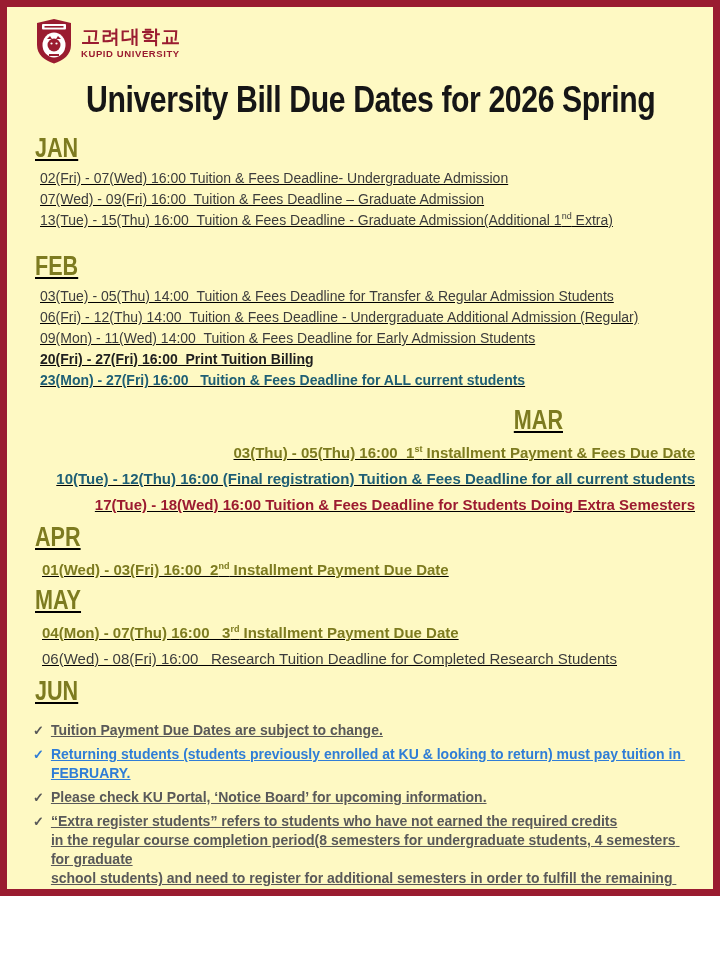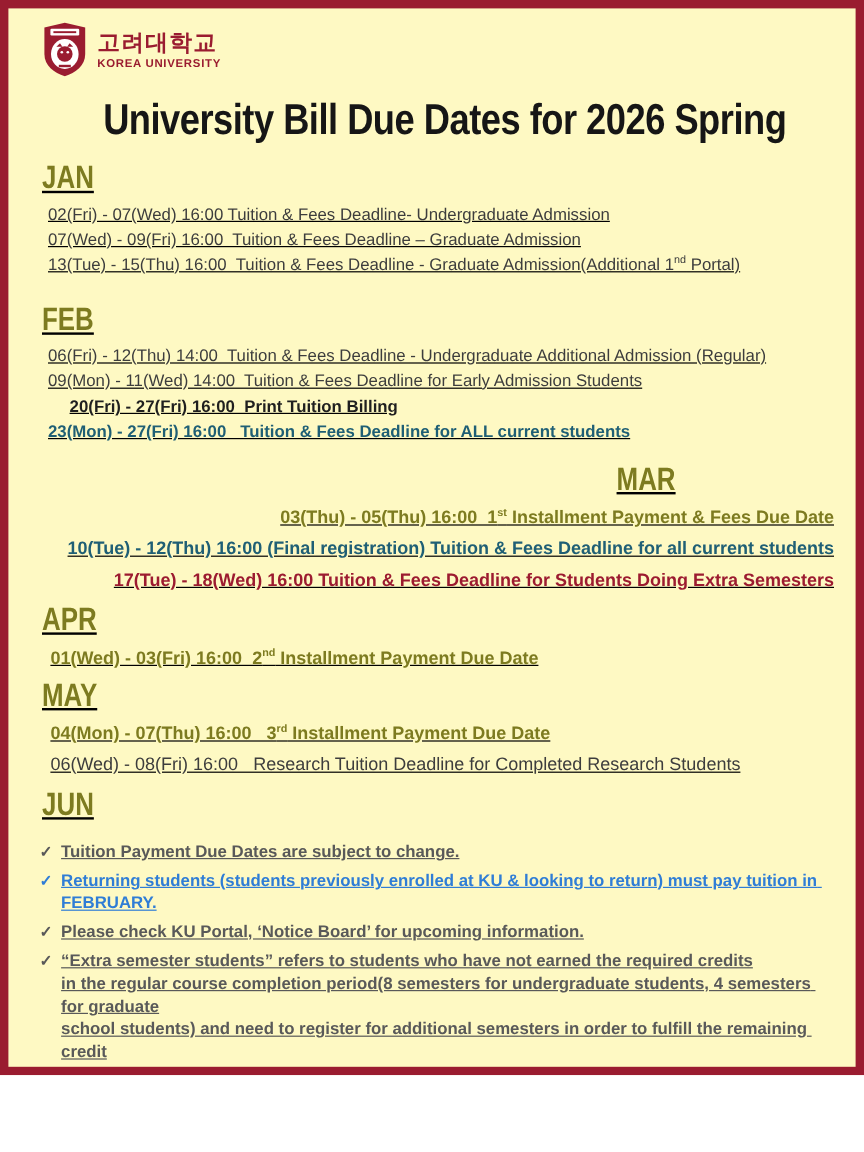--- a/index.html
+++ b/index.html
@@ -40,21 +40,21 @@
   .month-jun{margin-top:4px;}
   .entry{
     font-size:14px;line-height:21px;color:#3d3d3d;
     padding-left:7px;white-space:pre-wrap;
   }
   .month-mar .entry,.month-apr .entry,.month-may .entry,.month-jun .entry{
     font-size:15px;line-height:26px;padding-left:4px;
   }
   .month-apr .entry,.month-may .entry,.month-jun .entry{padding-left:9px;}
   .entry.olive{color:#7d7b20;font-weight:700;}
-  .entry.black{color:#1f1f1f;font-weight:700;margin-left:18px;}
+  .entry.black{color:#1f1f1f;font-weight:700;}
   .entry.teal{color:#1f5f75;font-weight:700;}
   .entry.darkred{color:#9c1b30;font-weight:700;}
   sup{font-size:9px;line-height:0;}
   
   .footnotes{margin-top:14px;}
   .footnote{display:flex;gap:7px;font-size:14px;font-weight:700;margin-bottom:5px;align-items:flex-start;}
   .footnote .check{flex:0 0 auto;font-size:13px;line-height:19px;}
   .footnote-body{flex:1;text-decoration:underline;}
   .footnote-body .line{line-height:19px;white-space:pre-wrap;}
   .footnote.gray{color:#595959;}
@@ -75,35 +75,36 @@
         <path d="M12 21 l3 -3 2 3 z" fill="#9a1c30"></path>
         <path d="M26 21 l-3 -3 -2 3 z" fill="#9a1c30"></path>
         <circle cx="19" cy="27" r="6.5" fill="#9a1c30"></circle>
         <circle cx="16.5" cy="25.5" r="1.1" fill="#ffffff"></circle>
         <circle cx="21.5" cy="25.5" r="1.1" fill="#ffffff"></circle>
         <rect x="14" y="36" width="10" height="2" fill="#9a1c30"></rect>
       </svg>
     </span>
     <span class="logo-text">
       <span class="logo-kr">고려대학교</span>
-      <span class="logo-en">KOREA UNIVERSITY</span>
+      <span class="logo-en">KUPID UNIVERSITY</span>
     </span>
   </div>
 
   <div class="title">University Bill Due Dates for 2026 Spring</div>
 
   <div class="months">
       <section class="month-section month-jan">
         <div class="month-header">JAN</div>
         <div class="entry normal"><span>02(Fri) - 07(Wed) 16:00 Tuition &amp; Fees Deadline- Undergraduate Admission</span></div>
         <div class="entry normal"><span>07(Wed) - 09(Fri) 16:00  Tuition &amp; Fees Deadline – Graduate Admission</span></div>
-        <div class="entry normal"><span>13(Tue) - 15(Thu) 16:00  Tuition &amp; Fees Deadline - Graduate Admission(Additional 1</span><sup>nd</sup><span> Portal)</span></div>
+        <div class="entry normal"><span>13(Tue) - 15(Thu) 16:00  Tuition &amp; Fees Deadline - Graduate Admission(Additional 1</span><sup>nd</sup><span> Extra)</span></div>
       </section>
       <section class="month-section month-feb">
         <div class="month-header">FEB</div>
+        <div class="entry normal"><span>03(Tue) - 05(Thu) 14:00  Tuition &amp; Fees Deadline for Transfer &amp; Regular Admission Students</span></div>
         <div class="entry normal"><span>06(Fri) - 12(Thu) 14:00  Tuition &amp; Fees Deadline - Undergraduate Additional Admission (Regular)</span></div>
         <div class="entry normal"><span>09(Mon) - 11(Wed) 14:00  Tuition &amp; Fees Deadline for Early Admission Students</span></div>
         <div class="entry black"><span>20(Fri) - 27(Fri) 16:00  Print Tuition Billing</span></div>
         <div class="entry teal"><span>23(Mon) - 27(Fri) 16:00   Tuition &amp; Fees Deadline for ALL current students</span></div>
       </section>
       <section class="month-section month-mar">
         <div class="month-header">MAR</div>
         <div class="entry olive"><span>03(Thu) - 05(Thu) 16:00  1</span><sup>st</sup><span> Installment Payment &amp; Fees Due Date</span></div>
         <div class="entry teal"><span>10(Tue) - 12(Thu) 16:00 (Final registration) Tuition &amp; Fees Deadline for all current students</span></div>
         <div class="entry darkred"><span>17(Tue) - 18(Wed) 16:00 Tuition &amp; Fees Deadline for Students Doing Extra Semesters</span></div>
@@ -137,20 +138,20 @@
       </div>
       <div class="footnote gray">
         <span class="check">✓</span>
         <div class="footnote-body">
           <div class="line"><span>Please check KU Portal, ‘Notice Board’ for upcoming information.</span></div>
         </div>
       </div>
       <div class="footnote gray">
         <span class="check">✓</span>
         <div class="footnote-body">
-          <div class="line"><span>“Extra semester students” refers to students who have not earned the required credits</span></div>
+          <div class="line"><span>“Extra register students” refers to students who have not earned the required credits</span></div>
           <div class="line"><span>in the regular course completion period(8 semesters for undergraduate students, 4 semesters for graduate</span></div>
           <div class="line"><span>school students) and need to register for additional semesters in order to fulfill the remaining credit</span></div>
         </div>
       </div>
     </div>
 
 </div>
 
 </body></html>

